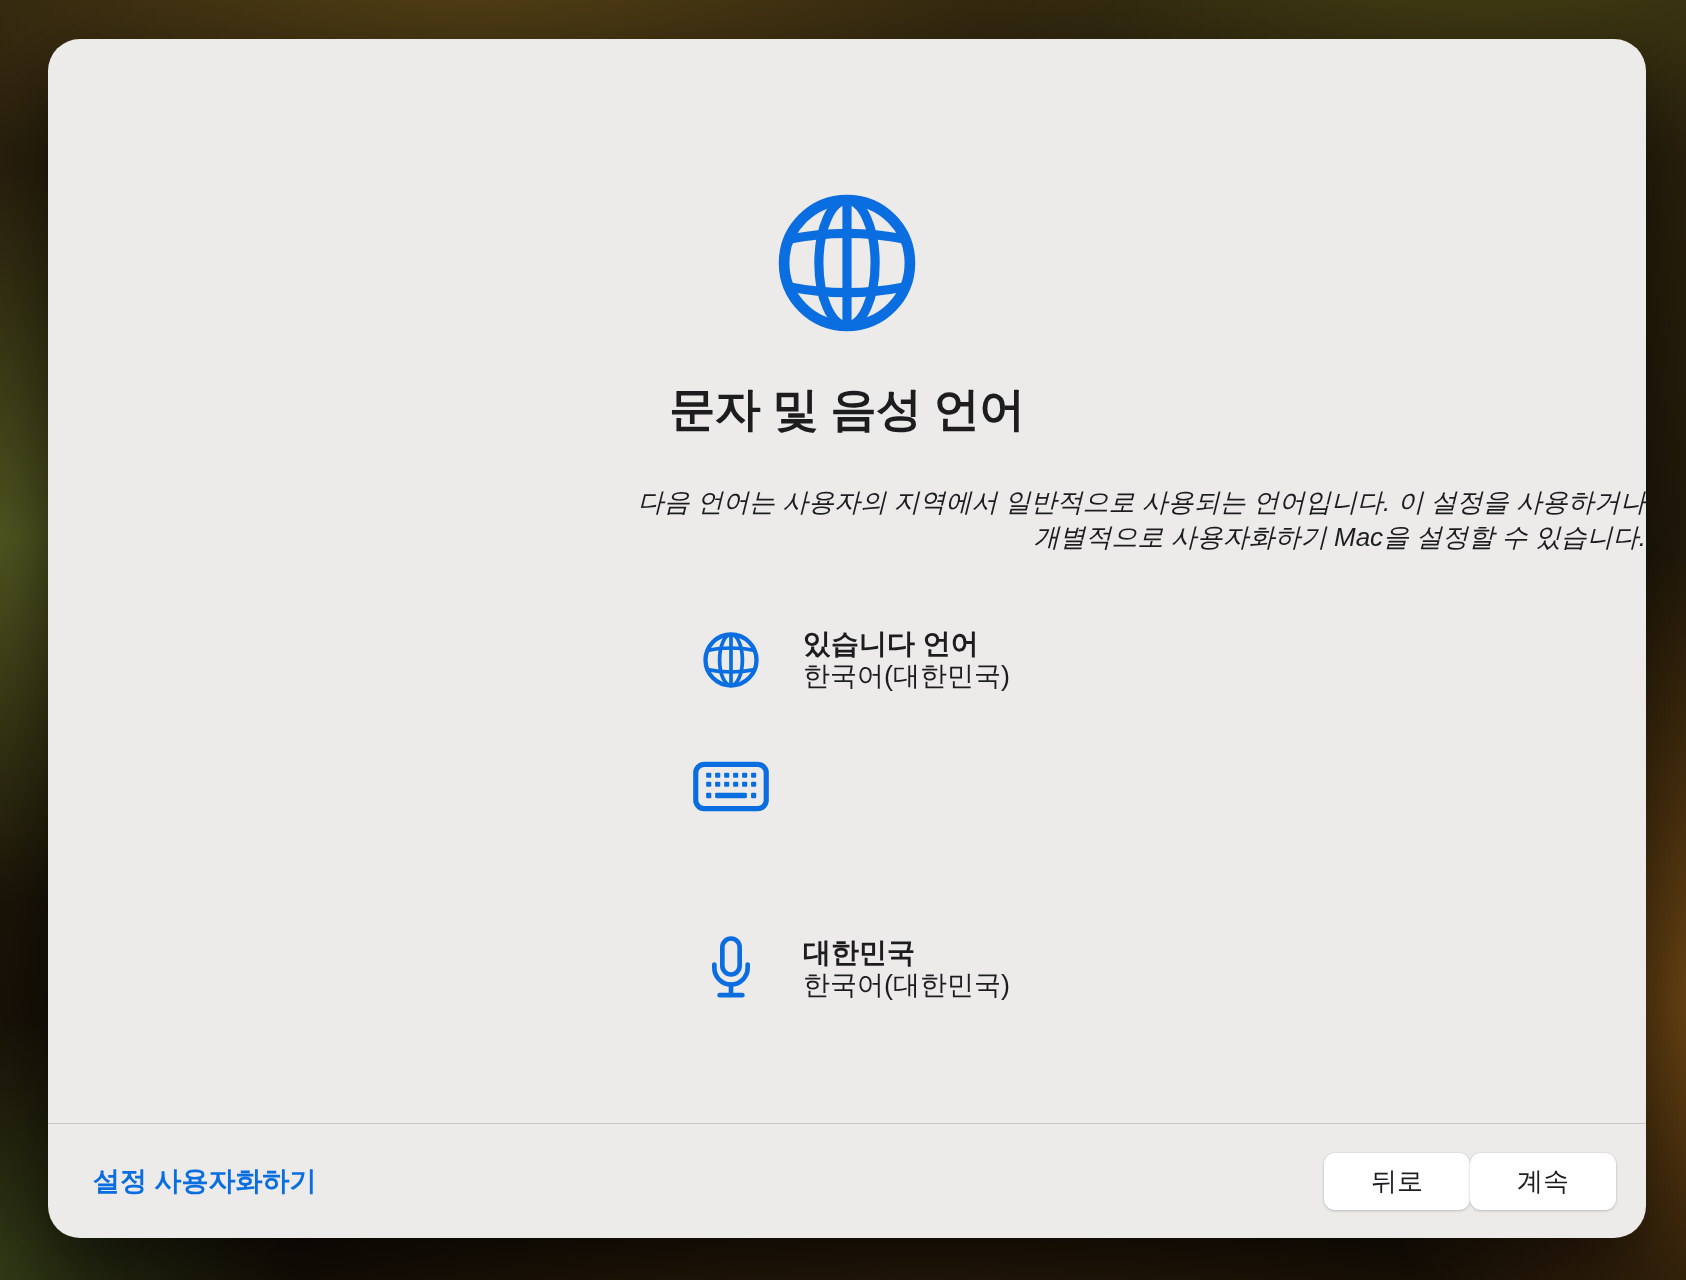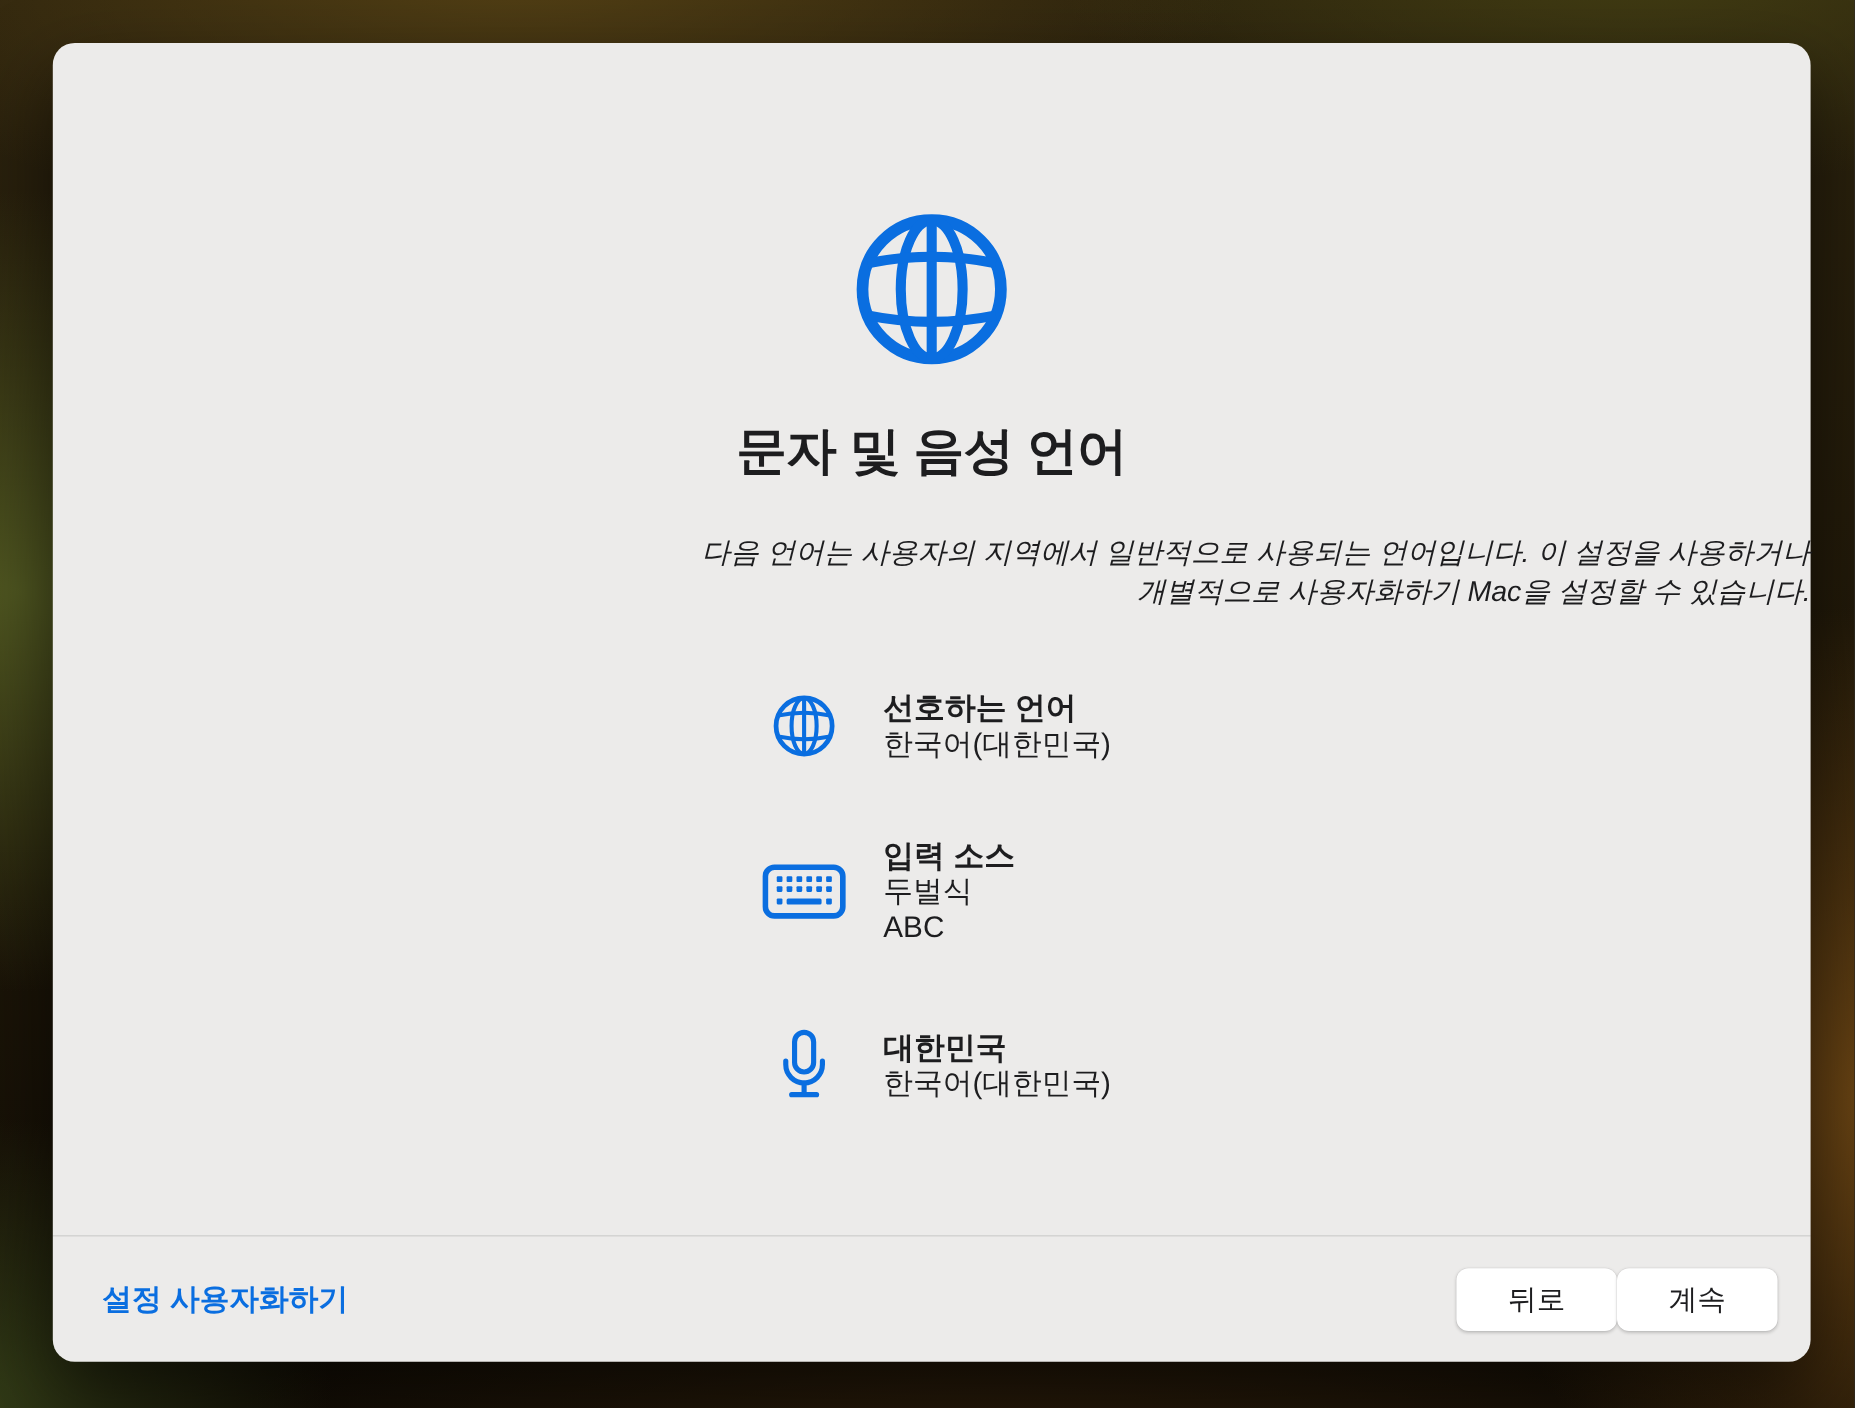--- a/index.html
+++ b/index.html
@@ -22,21 +22,21 @@
       radial-gradient(1000px 420px at 55% 108%, rgba(52,34,12,0.9), rgba(26,17,6,0) 75%),
       linear-gradient(180deg, #2c230e 0%, #211909 45%, #120d05 100%);
   }
   .dialog {
     position: absolute;
     left: 48px;
     top: 39px;
     width: 1598px;
     height: 1199px;
     background: #ecebea;
-    border-radius: 20px;
+    border-radius: 32px;
     box-shadow: 0 30px 70px rgba(0,0,0,0.55);
   }
 
   .hero-icon {
     position: absolute;
     left: 50%;
     top: 150px;
     transform: translateX(-50%);
     width: 148px;
     height: 148px;
@@ -162,21 +162,21 @@
       <div class="row-icon-box">
         <svg width="60" height="60" viewBox="0 0 100 100" fill="none" stroke="currentColor">
           <circle cx="50" cy="50" r="42.5" stroke-width="7.2"></circle>
           <ellipse cx="50" cy="50" rx="19" ry="42.5" stroke-width="6.2"></ellipse>
           <path d="M50 7.5 V92.5" stroke-width="6.2"></path>
           <path d="M10.6 34 Q50 26 89.4 34" stroke-width="6.2"></path>
           <path d="M10.6 66 Q50 74 89.4 66" stroke-width="6.2"></path>
         </svg>
       </div>
       <div class="row-text">
-        <div class="row-label">선호하는 언어</div>
+        <div class="row-label">있습니다 언어</div>
         <div>한국어(대한민국)</div>
       </div>
     </div>
 
     <div class="row row-2">
       <div class="row-icon-box">
         <svg width="78" height="51" viewBox="0 0 110 72" fill="none">
           <rect x="4" y="4" width="102" height="64" rx="12" stroke="currentColor" stroke-width="7.5"></rect>
           <g fill="currentColor" stroke="none">
             <rect x="19" y="16" width="7.5" height="7.5" rx="1.5"></rect>
@@ -190,25 +190,20 @@
             <rect x="45" y="29" width="7.5" height="7.5" rx="1.5"></rect>
             <rect x="58" y="29" width="7.5" height="7.5" rx="1.5"></rect>
             <rect x="71" y="29" width="7.5" height="7.5" rx="1.5"></rect>
             <rect x="84" y="29" width="7.5" height="7.5" rx="1.5"></rect>
             <rect x="19" y="45" width="7.5" height="8" rx="1.5"></rect>
             <rect x="32" y="45" width="46" height="8" rx="2"></rect>
             <rect x="84" y="45" width="7.5" height="8" rx="1.5"></rect>
           </g>
         </svg>
       </div>
-      <div class="row-text">
-        <div class="row-label">입력 소스</div>
-        <div>두벌식</div>
-        <div>ABC</div>
-      </div>
     </div>
 
     <div class="row row-3">
       <div class="row-icon-box">
         <svg width="48" height="67" viewBox="0 0 72 100" fill="none" stroke="currentColor" stroke-linecap="round">
           <rect x="23" y="5" width="26" height="54" rx="13" stroke-width="7"></rect>
           <path d="M11 44 v5 a25 25 0 0 0 50 0 v-5" stroke-width="7"></path>
           <path d="M36 74 V87" stroke-width="7"></path>
           <path d="M19 90 H53" stroke-width="7"></path>
         </svg>

